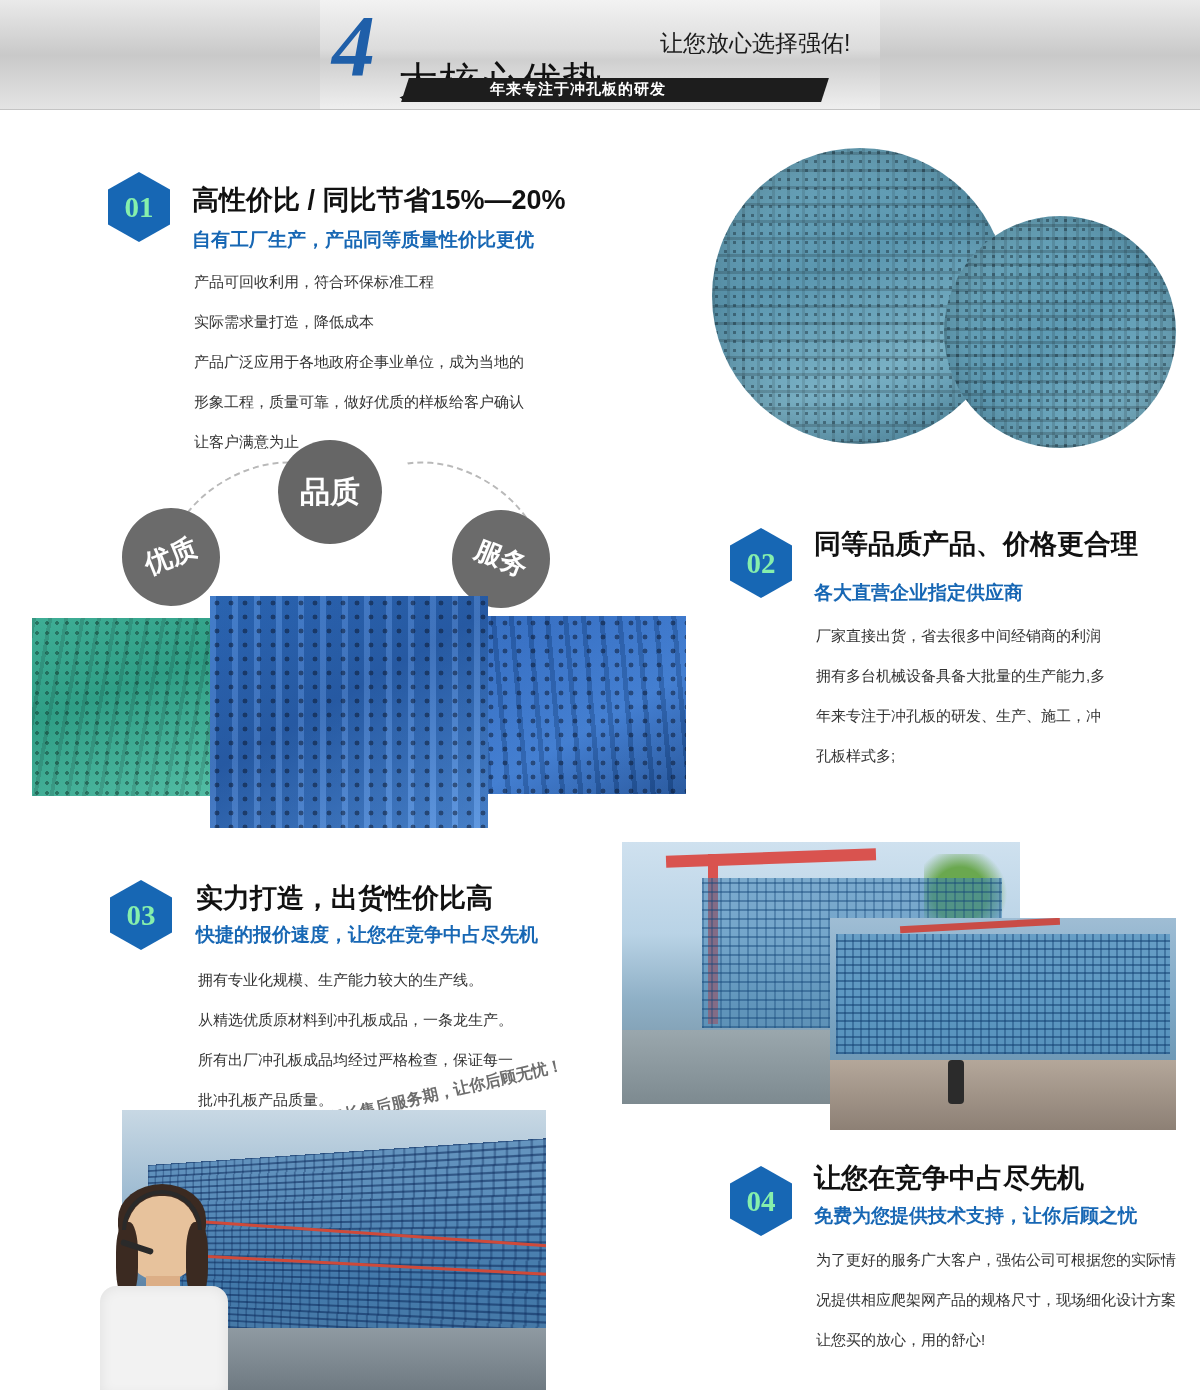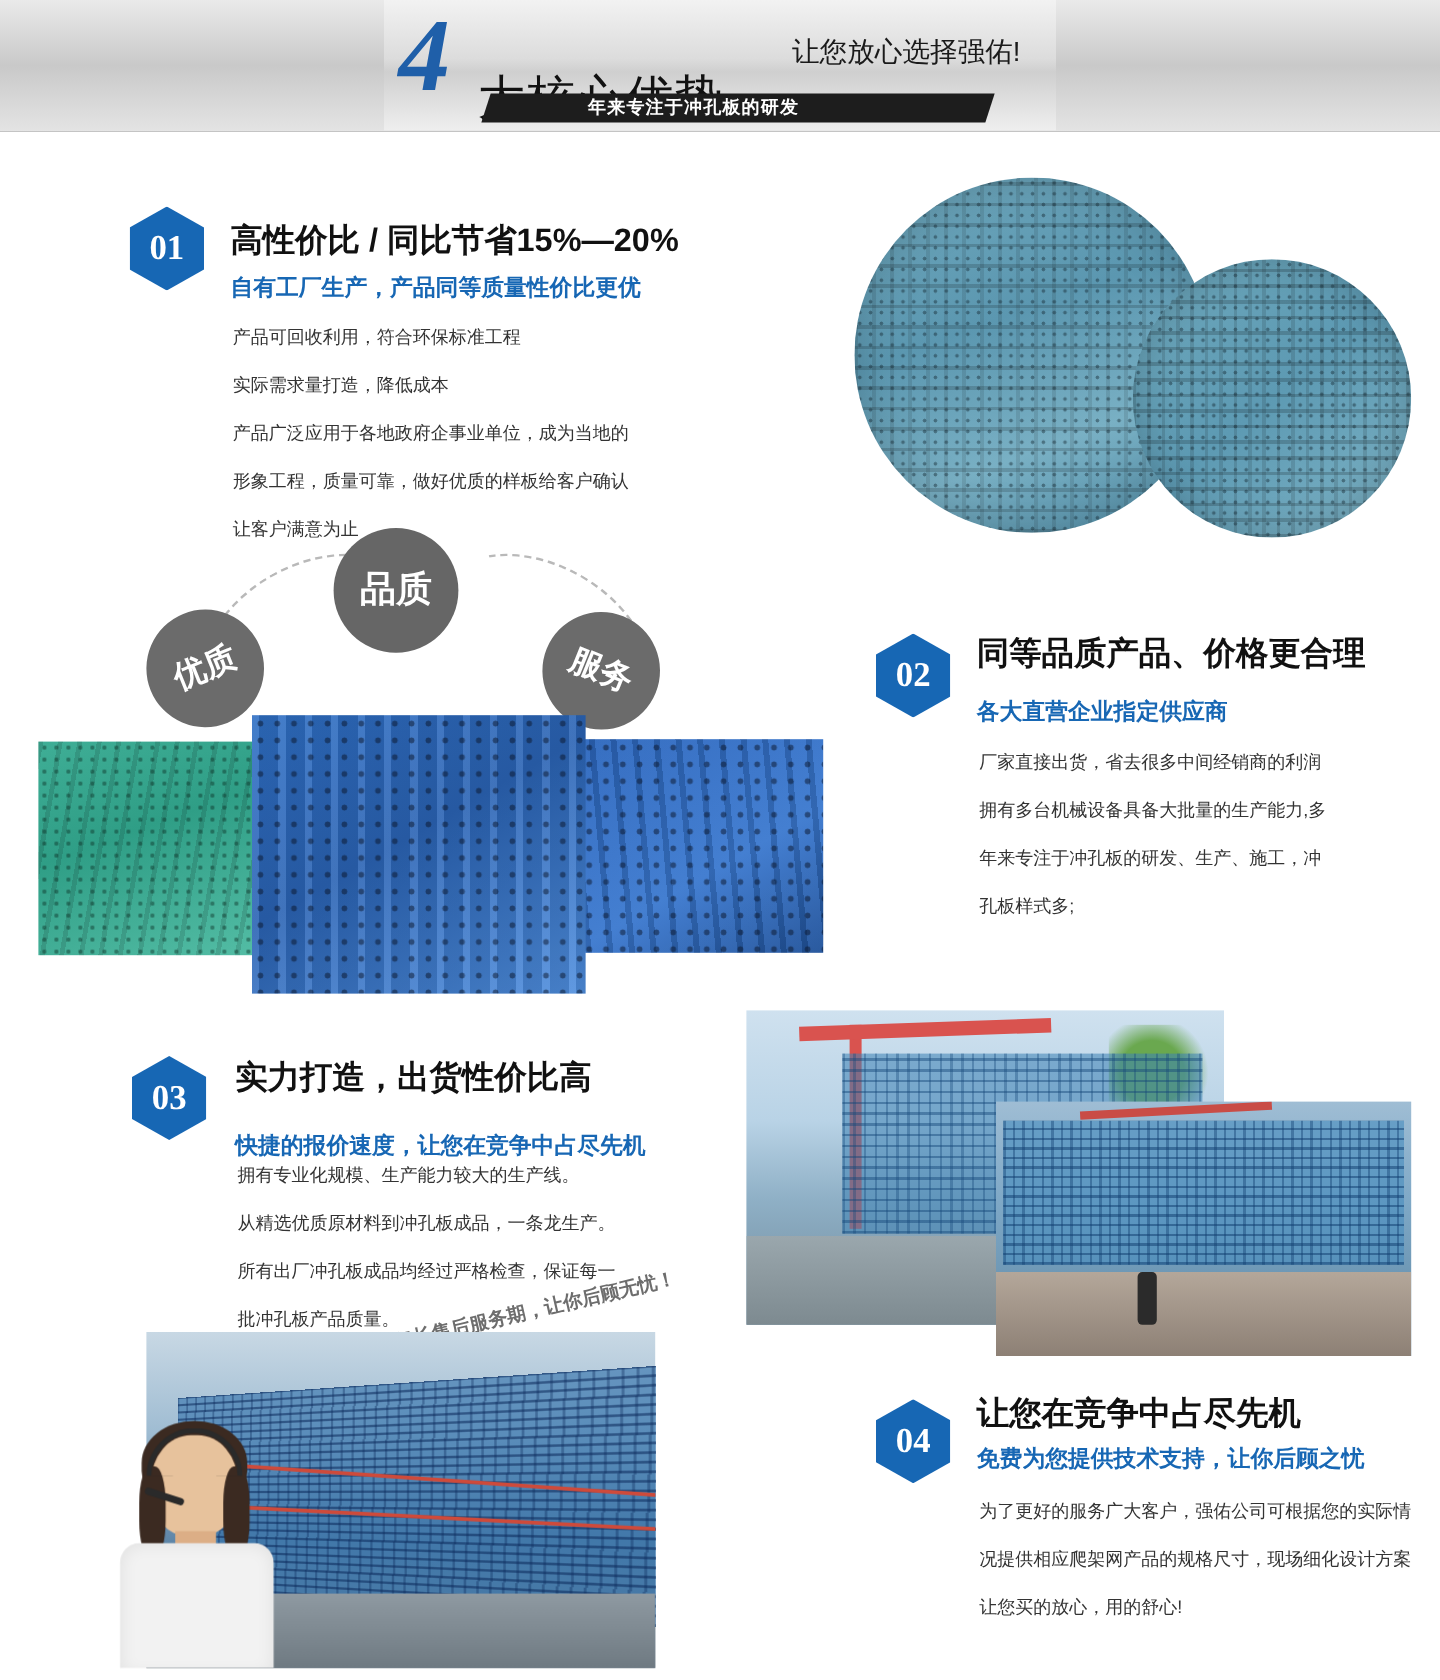--- a/index.html
+++ b/index.html
@@ -56,21 +56,21 @@
     font-size: 15px; color: #ffffff; font-weight: bold;
     letter-spacing: 1px;
   }
 
   
   .hex {
     position: absolute;
     width: 62px; height: 70px;
     background: #1767b4;
     clip-path: polygon(50% 0%, 100% 25%, 100% 75%, 50% 100%, 0% 75%, 0% 25%);
-    color: #ffffff; font-size: 29px; font-weight: bold;
+    color: #86efac; font-size: 29px; font-weight: bold;
     display: flex; align-items: center; justify-content: center;
     font-family: "Liberation Serif", serif;
   }
   .blk-title {
     position: absolute;
     font-size: 27px; font-weight: bold; color: #111;
     white-space: nowrap;
   }
   .blk-sub {
     position: absolute;
@@ -159,21 +159,21 @@
 
   
   #sec02-hex { left: 730px; top: 528px; }
   #sec02-title { left: 814px; top: 526px; }
   #sec02-sub { left: 814px; top: 580px; }
   #sec02-body { left: 816px; top: 616px; width: 380px; }
 
   
   #sec03-hex { left: 110px; top: 880px; }
   #sec03-title { left: 196px; top: 880px; }
-  #sec03-sub { left: 196px; top: 922px; margin-top: 20px; }
+  #sec03-sub { left: 196px; top: 922px; }
   #sec03-body { left: 198px; top: 960px; width: 400px; }
 
   #photo-site1 {
     left: 622px; top: 842px; width: 398px; height: 262px;
     background: linear-gradient(180deg,#cfe1ef 0%, #b9d3e6 35%, #8fb0c6 60%, #6d8799 100%);
   }
   #photo-site1 .mesh {
     position:absolute; left: 80px; top: 36px; width: 300px; height: 150px;
     background:
       repeating-linear-gradient(0deg, rgba(20,70,120,.45) 0 2px, rgba(0,0,0,0) 2px 9px),

